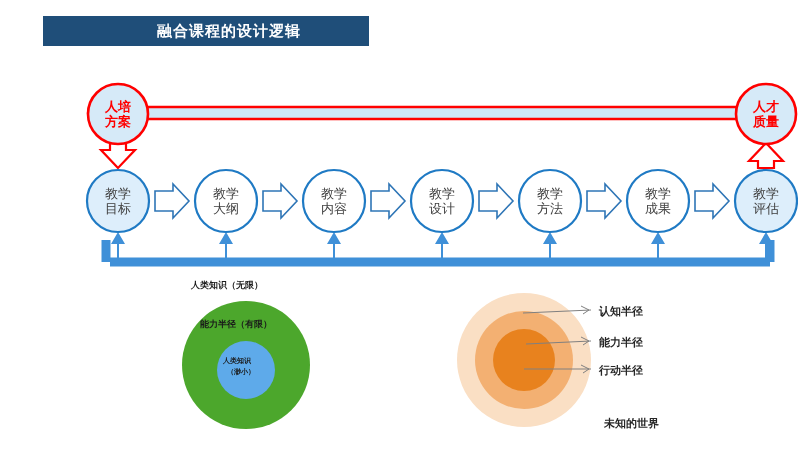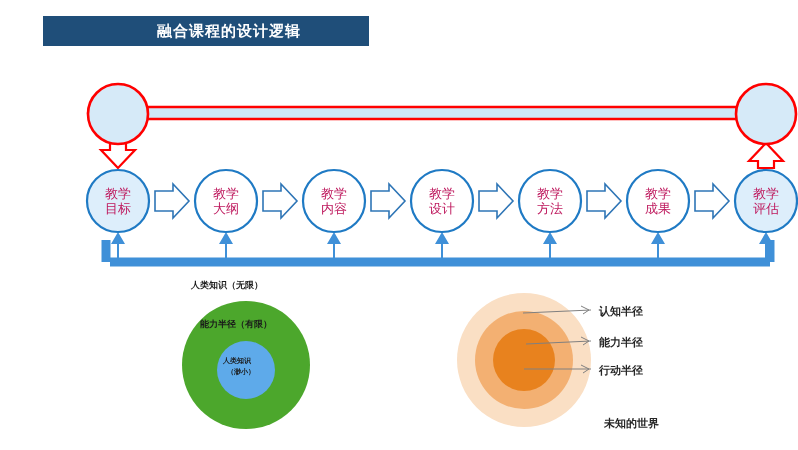--- a/index.html
+++ b/index.html
@@ -21,21 +21,21 @@
   .banner-text {
     color:#ffffff; font-size:15px; font-weight:bold;
     letter-spacing:1px; padding-left:46px;
   }
 
   
   svg.canvas { position:absolute; left:0; top:0; width:798px; height:450px; }
 
   .node-text {
     position:absolute; width:64px; text-align:center;
-    font-size:13px; line-height:15px; color:#be185d;
+    font-size:13px; line-height:15px; color:#404040;
     font-weight:500;
   }
   .node-text.red { color:#ff0000; font-weight:bold; }
 
   .cap {
     position:absolute; font-size:9px; color:#1a1a1a;
     font-weight:bold; white-space:nowrap;
   }
   .cap.tiny { font-size:7px; }
   .radius-lbl {
@@ -120,20 +120,28 @@
     <g stroke="#808080" stroke-width="1" fill="none">
       <path d="M 480,313 L 548,310"></path>
       <path d="M 546,310 L 538,306 M 546,310 L 540,314"></path>
       <path d="M 483,344 L 548,341"></path>
       <path d="M 546,341 L 538,337 M 546,341 L 540,345"></path>
       <path d="M 481,369 L 548,369"></path>
       <path d="M 546,369 L 538,365 M 546,369 L 540,373"></path>
     </g>
   </svg>
 
+  <div class="node-text red" style="left:43px; top:99px;">
+    <div>人培</div>
+    <div>方案</div>
+  </div>
+  <div class="node-text red" style="left:691px; top:99px;">
+    <div>人才</div>
+    <div>质量</div>
+  </div>
 
   <div class="node-text" style="left:43px; top:186px;">
     <div>教学</div>
     <div>目标</div>
   </div>
   <div class="node-text" style="left:151px; top:186px;">
     <div>教学</div>
     <div>大纲</div>
   </div>
   <div class="node-text" style="left:259px; top:186px;">

